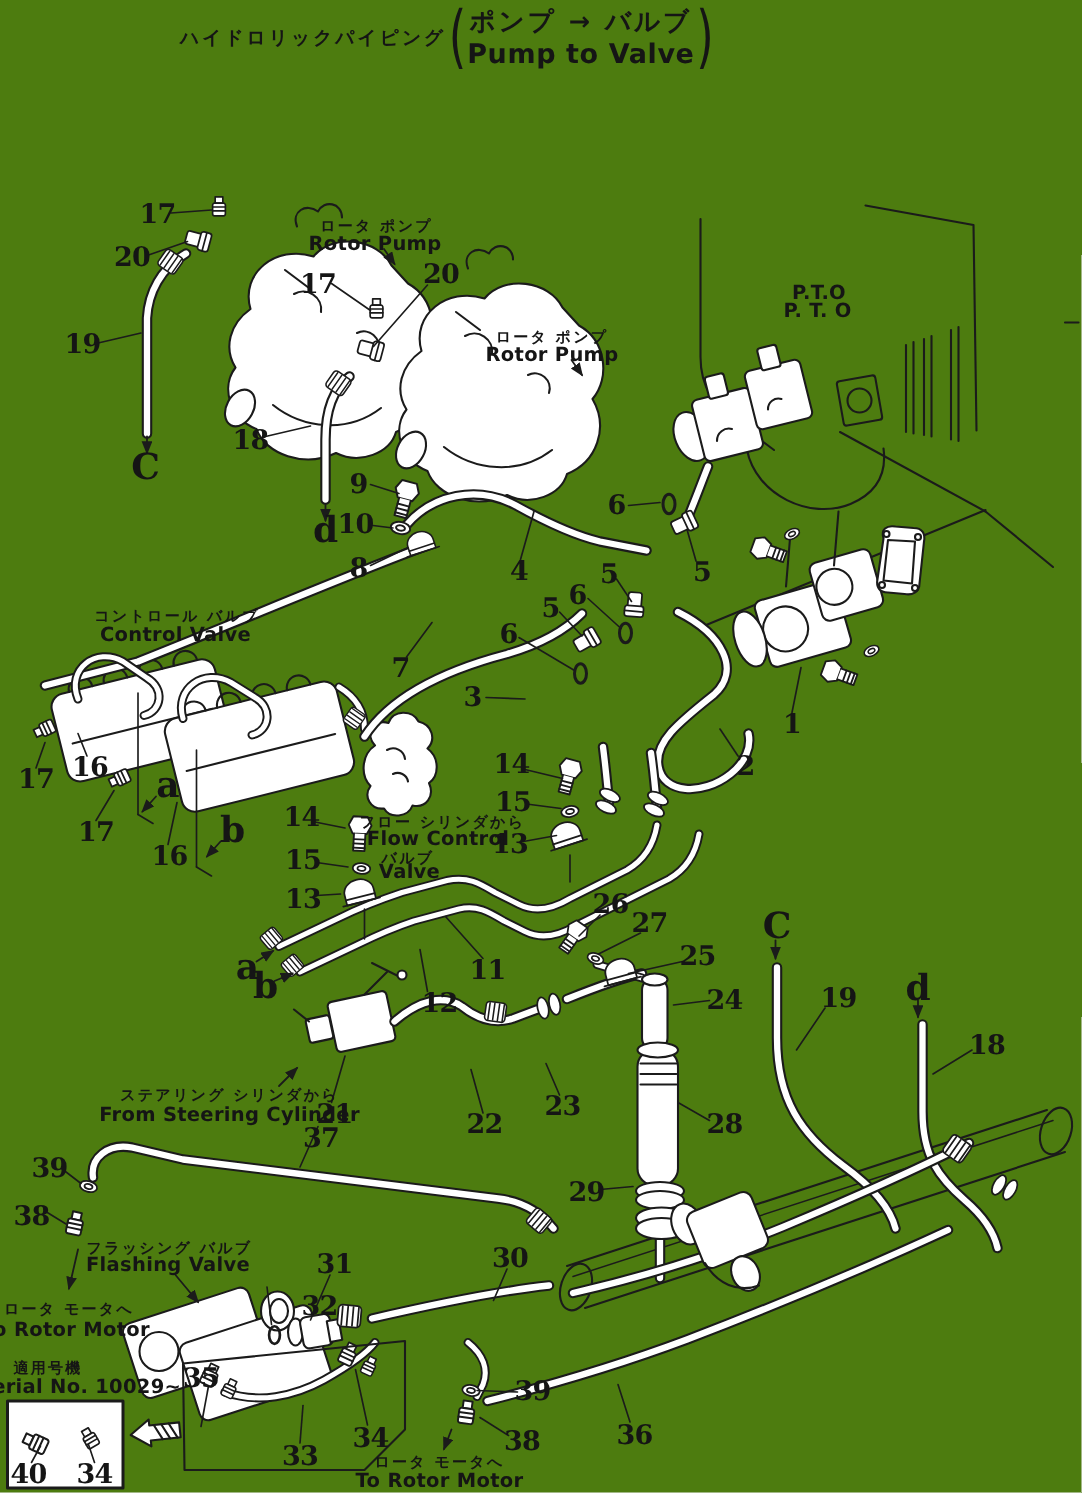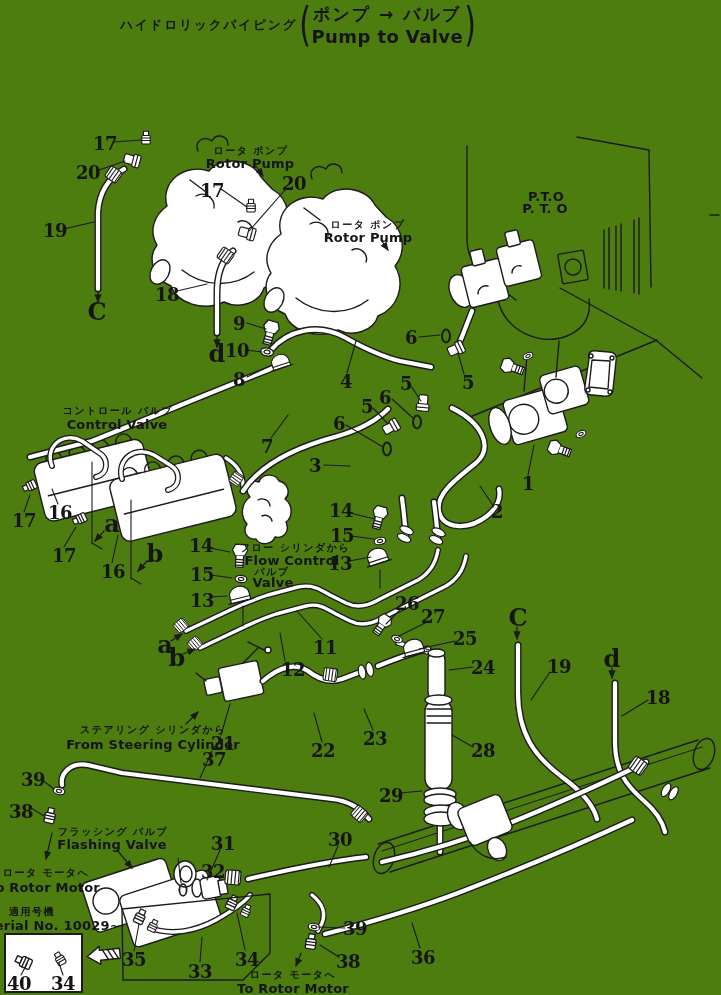--- a/index.html
+++ b/index.html
@@ -519,21 +519,21 @@
       <div class="callout num" style="left: 323px; top: 750px;">22</div>
       <div class="callout num" style="left: 375px; top: 738px;">23</div>
       <div class="callout num" style="left: 214px; top: 759px;">37</div>
       <div class="callout num" style="left: 483px; top: 750px;">28</div>
       <div class="callout num" style="left: 391px; top: 795px;">29</div>
       <div class="callout num" style="left: 33px; top: 779px;">39</div>
       <div class="callout num" style="left: 21px; top: 811px;">38</div>
       <div class="callout num" style="left: 178px; top: 871px; margin-left: 35px;">32</div>
       <div class="callout num" style="left: 223px; top: 843px;">31</div>
       <div class="callout num" style="left: 340px; top: 839px;">30</div>
-      <div class="callout num" style="left: 134px; top: 959px;">35</div>
+      <div class="callout num" style="left: 134px; top: 919px;">35</div>
       <div class="callout num" style="left: 200px; top: 971px;">33</div>
       <div class="callout num" style="left: 247px; top: 959px;">34</div>
       <div class="callout num" style="left: 355px; top: 928px;">39</div>
       <div class="callout num" style="left: 348px; top: 961px;">38</div>
       <div class="callout num" style="left: 423px; top: 957px;">36</div>
       <div class="callout num" style="left: 19px; top: 983px;">40</div>
       <div class="callout num" style="left: 63px; top: 983px;">34</div>
     </div>
 
   <div>

